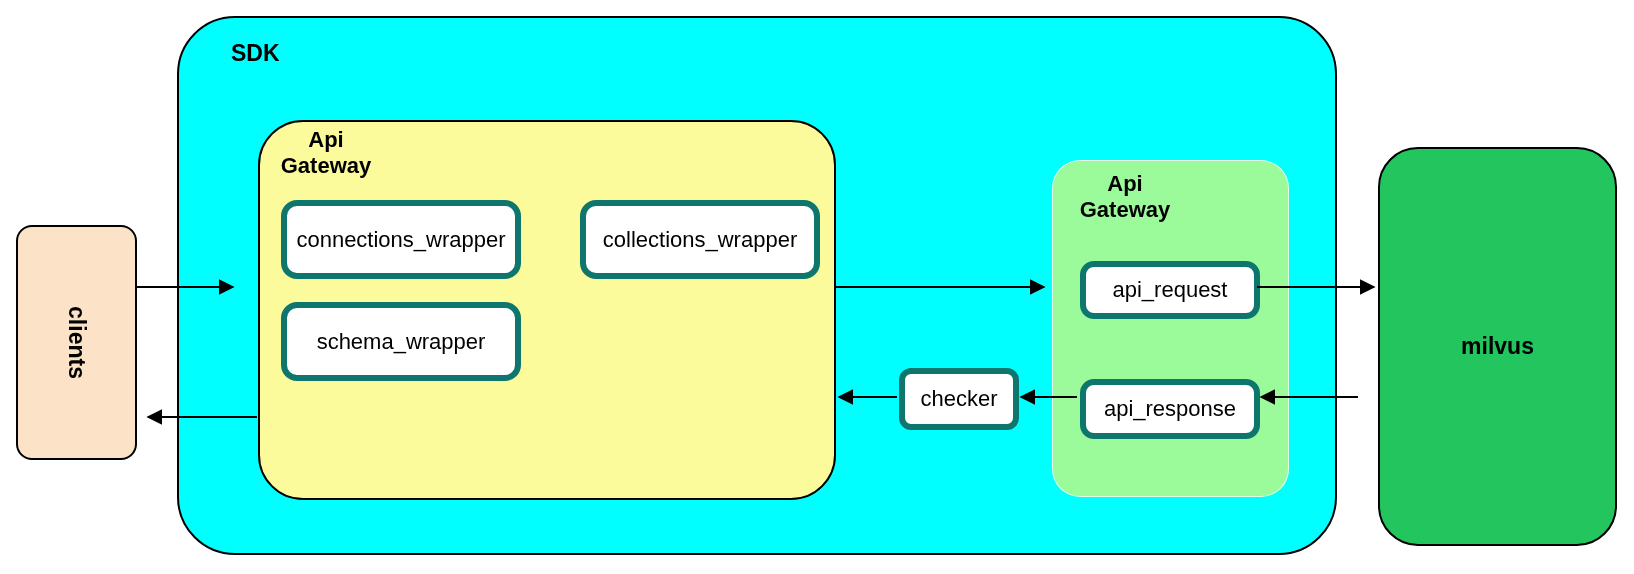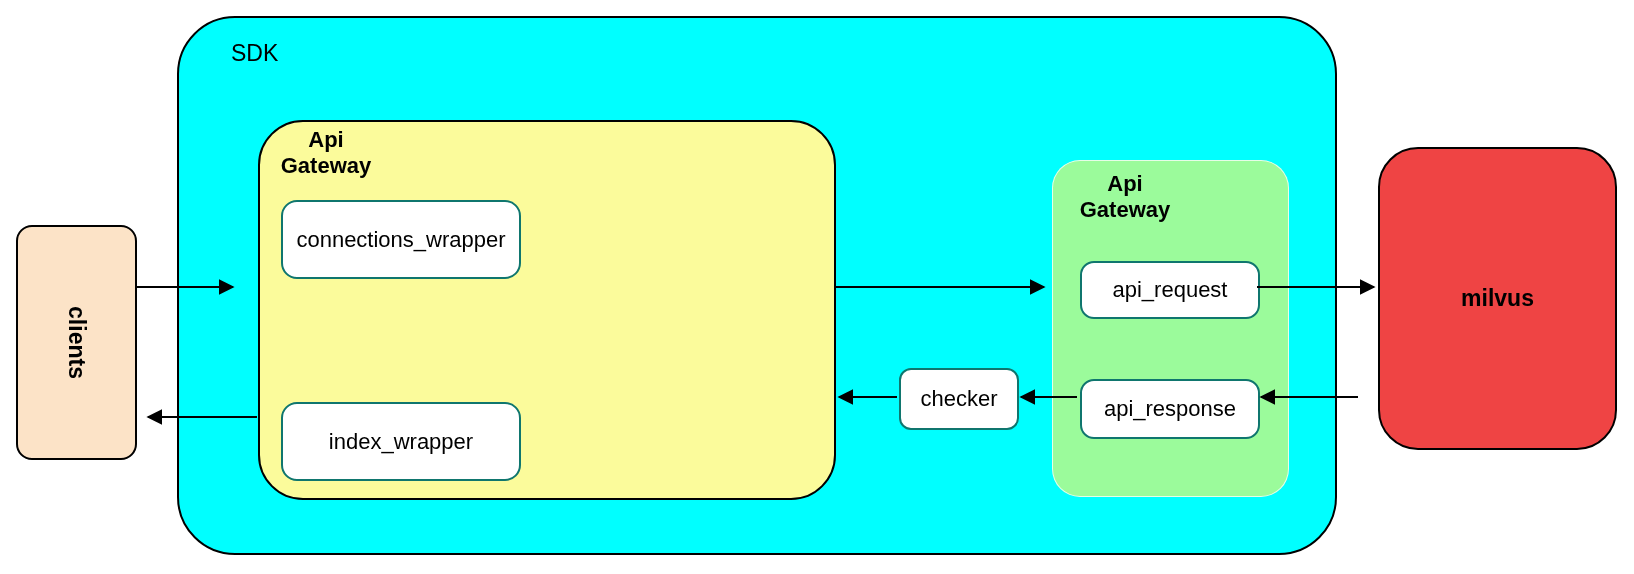--- a/index.html
+++ b/index.html
@@ -24,36 +24,36 @@
     transform: rotate(90deg); white-space: nowrap;
   }
 
   
   .sdk {
     left: 177px; top: 16px; width: 1160px; height: 539px;
     background: #00ffff; border-width: 2.5px; border-radius: 58px;
   }
   .sdk-label {
     position: absolute; left: 52px; top: 22px;
-    font-size: 23px; font-weight: normal; color: #000;
+    font-size: 23px; font-weight: bold; color: #000;
   }
 
   
   .api-wrapper {
     position: absolute; left: 79px; top: 102px; width: 578px; height: 380px;
     background: #fbfb9b; border: 2px solid #000; border-radius: 45px;
   }
   .aw-title {
     position: absolute; left: 10px; top: 5px; width: 112px;
     font-size: 22px; font-weight: bold; line-height: 26px;
     text-align: center; color: #000;
   }
 
   .node {
-    position: absolute; background: #ffffff; border: 2px solid #0f766e;
+    position: absolute; background: #ffffff; border: 6px solid #0f766e;
     border-radius: 16px; display: flex; align-items: center; justify-content: center;
     font-size: 22px; color: #000; white-space: nowrap;
   }
   .wnode { width: 240px; height: 79px; }
   .wc1 { left: 21px; }  .wc2 { left: 320px; }
   .wr1 { top: 78px; }   .wr2 { top: 180px; }  .wr3 { top: 280px; }
 
   
   .checker {
     left: 720px; top: 350px; width: 120px; height: 62px; border-radius: 12px;
@@ -67,22 +67,22 @@
   .ag-title {
     position: absolute; left: 16px; top: 10px; width: 112px;
     font-size: 22px; font-weight: bold; line-height: 26px;
     text-align: center; color: #000;
   }
   .api-request  { left: 27px; top: 100px; width: 180px; height: 58px; border-radius: 14px; }
   .api-response { left: 27px; top: 218px; width: 180px; height: 60px; border-radius: 14px; }
 
   
   .milvus {
-    left: 1378px; top: 147px; width: 239px; height: 303px;
-    background: #ef4444; border-width: 2.5px; border-radius: 40px;
+    left: 1378px; top: 147px; width: 239px; height: 399px;
+    background: #22c55e; border-width: 2.5px; border-radius: 40px;
     display: flex; align-items: center; justify-content: center;
   }
   .milvus span { font-size: 23px; font-weight: bold; color: #000; }
 
   .arrow-layer {
     position: absolute; left: 0; top: 0; width: 1634px; height: 574px;
     pointer-events: none;
   }
 </style>
 </head>
@@ -96,21 +96,22 @@
 
   <div class="box sdk">
     <span class="sdk-label">SDK</span>
 
     <div class="api-wrapper">
       <div class="aw-title">
         <div>Api</div>
         <div>Gateway</div>
       </div>
       <div class="node wnode wc1 wr1">connections_wrapper</div>
-      <div class="node wnode wc1 wr3">index_wrapper</div>
+      <div class="node wnode wc2 wr1">collections_wrapper</div>
+      <div class="node wnode wc1 wr2">schema_wrapper</div>
     </div>
 
     <div class="node checker">checker</div>
 
     <div class="api-gateway">
       <div class="ag-title">
         <div>Api</div>
         <div>Gateway</div>
       </div>
       <div class="node api-request">api_request</div>

